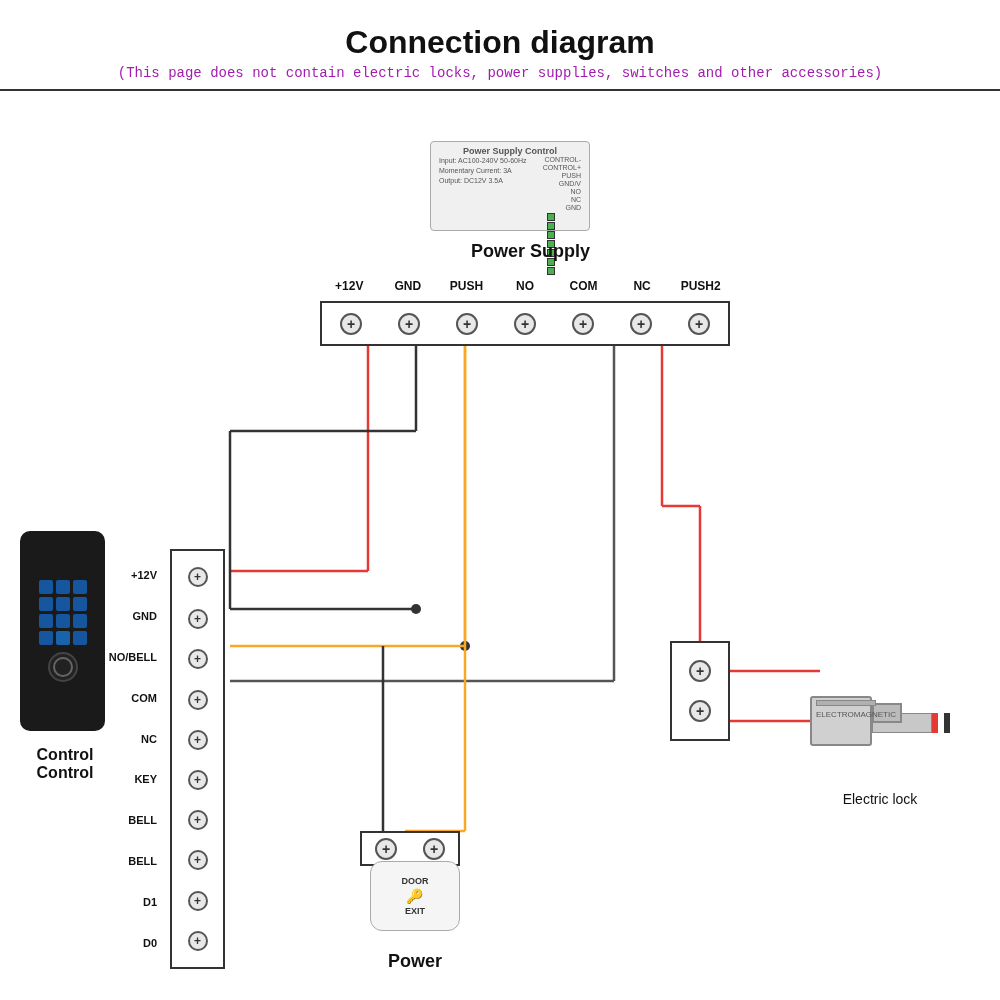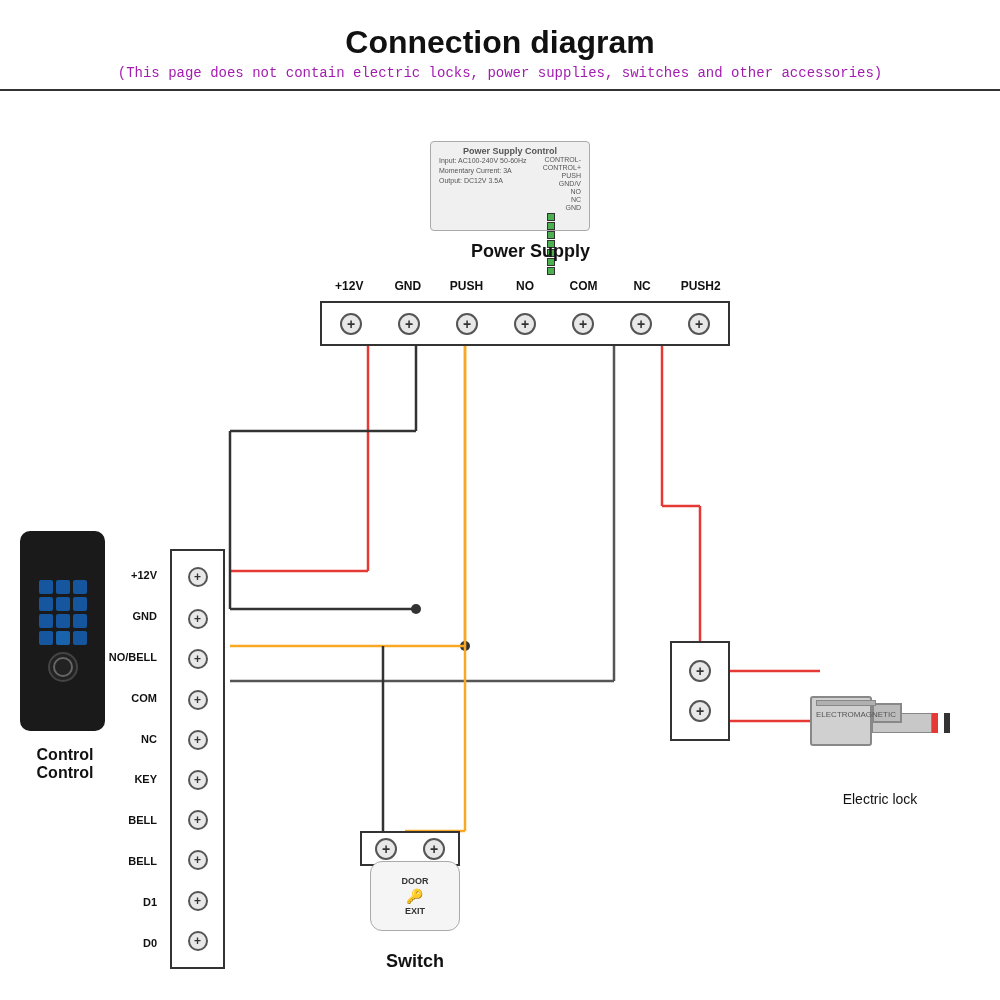--- a/index.html
+++ b/index.html
@@ -533,21 +533,21 @@
   <div class="switch-terminal-block">
     <div class="terminal-screw"></div>
     <div class="terminal-screw"></div>
   </div>
 
   <div class="switch-device">
     <div class="switch-text">DOOR</div>
     <div class="switch-icon">🔑</div>
     <div class="switch-text">EXIT</div>
   </div>
-  <div class="switch-label">Switch</div>
+  <div class="switch-label">Power</div>
 
   <div class="door-terminal-block">
     <div class="terminal-screw"></div>
     <div class="terminal-screw"></div>
   </div>
 
   <div class="electric-lock">
     <div class="lock-body">
       <div class="lock-arm"></div>
 

